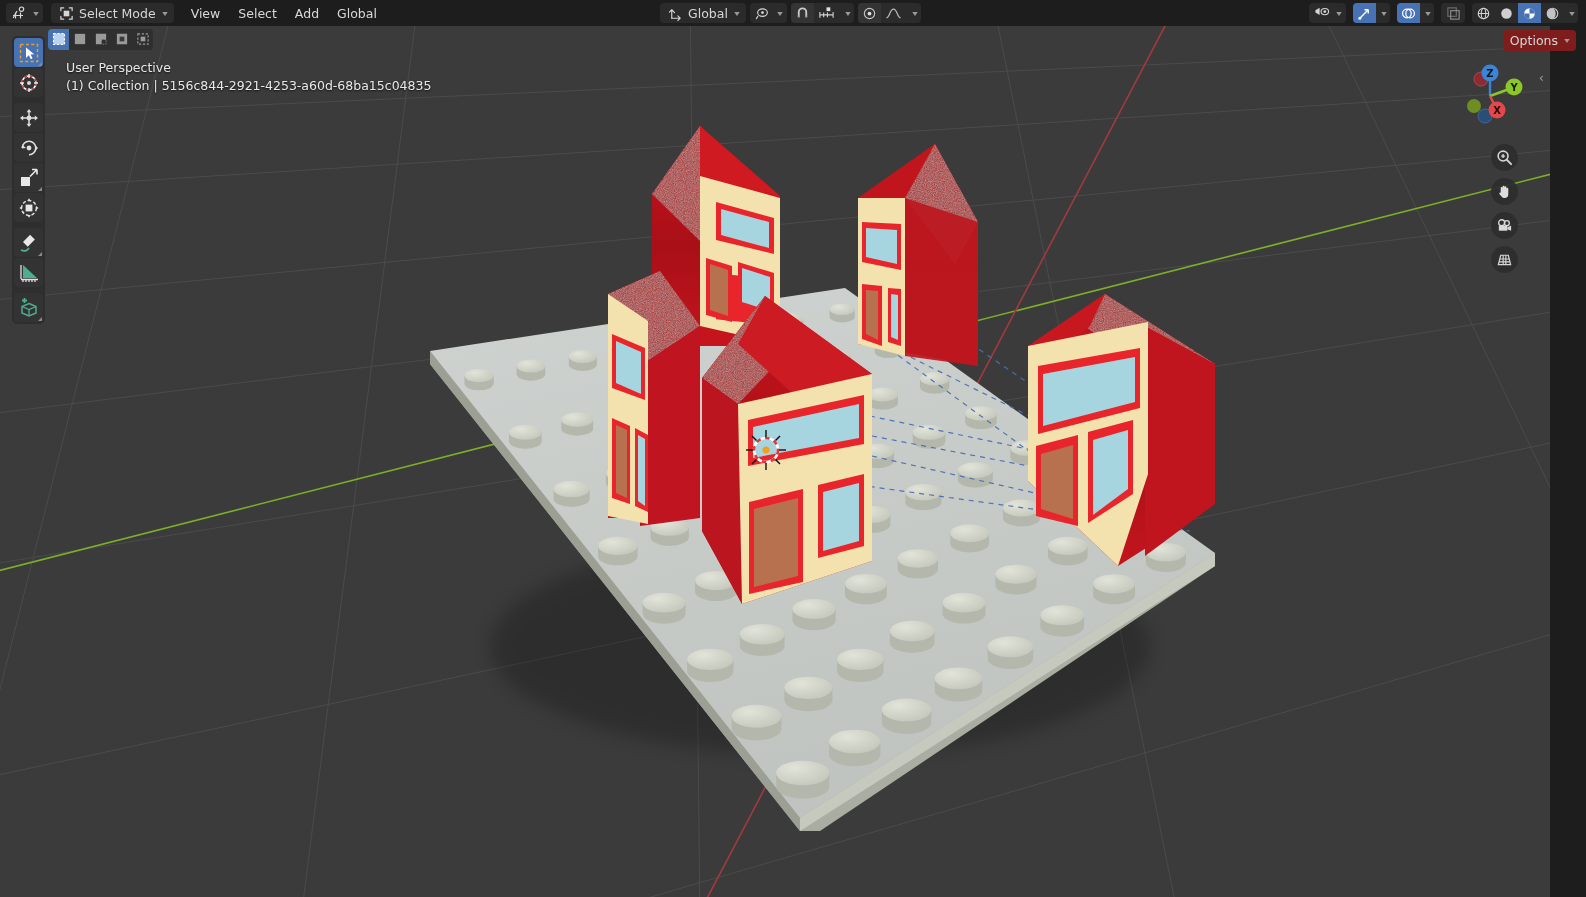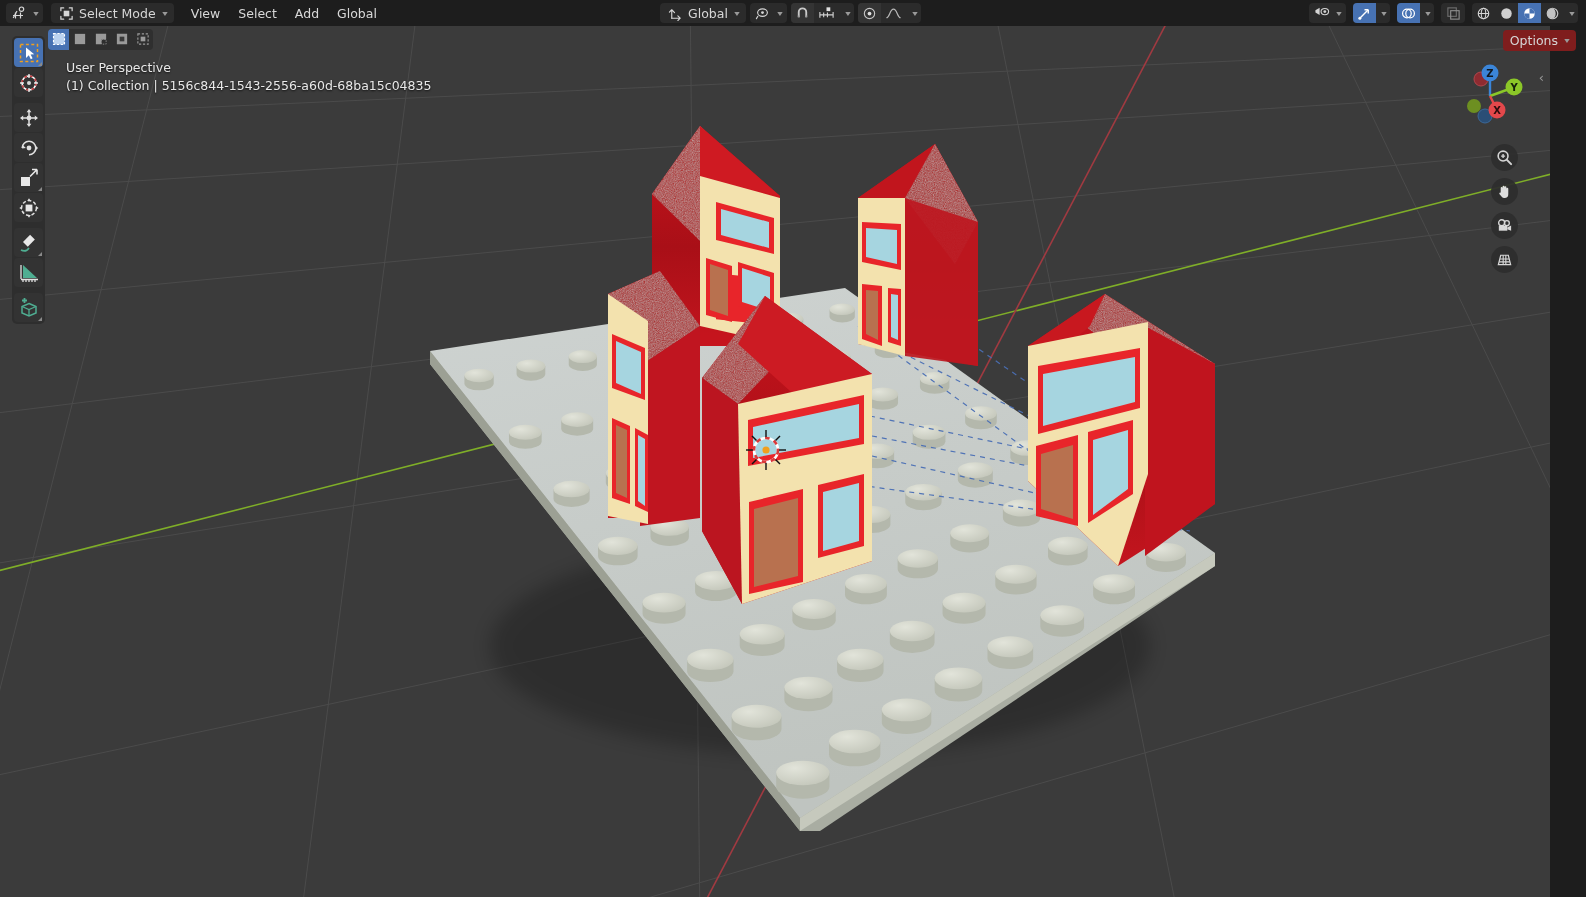--- a/index.html
+++ b/index.html
@@ -562,21 +562,21 @@
             <path d="M14 14 L9.5 9.5"></path>
           <path d="M14 -14 L9.5 -9.5"></path>
             <path d="M-14 14 L-9.5 9.5"></path>
         </g>
       </g>
     </svg>
   </div>
 
   <div id="vptext">
     <div>User Perspective</div>
-    <div>(1) Collection | 5156c844-1543-2556-a60d-68ba15c04835</div>
+    <div>(1) Collection | 5156c844-2921-4253-a60d-68ba15c04835</div>
   </div>
 
   <div id="navgizmo">
     <svg width="76" height="76" viewBox="0 0 76 76">
       <line x1="38" y1="38" x2="38" y2="16" stroke="#3b85d8" stroke-width="2.4"></line>
       <line x1="38" y1="38" x2="60" y2="30" stroke="#8bc728" stroke-width="2.4"></line>
       <line x1="38" y1="38" x2="44" y2="50" stroke="#e3484b" stroke-width="2.4"></line>
       <circle cx="22" cy="48" r="7" fill="#6d8f21"></circle>
       <circle cx="29" cy="21" r="7" fill="#8e2b31" stroke="#b0464c" stroke-width="1"></circle>
       <circle cx="33" cy="58" r="7" fill="#2a4e76" stroke="#3b6899" stroke-width="1"></circle>

